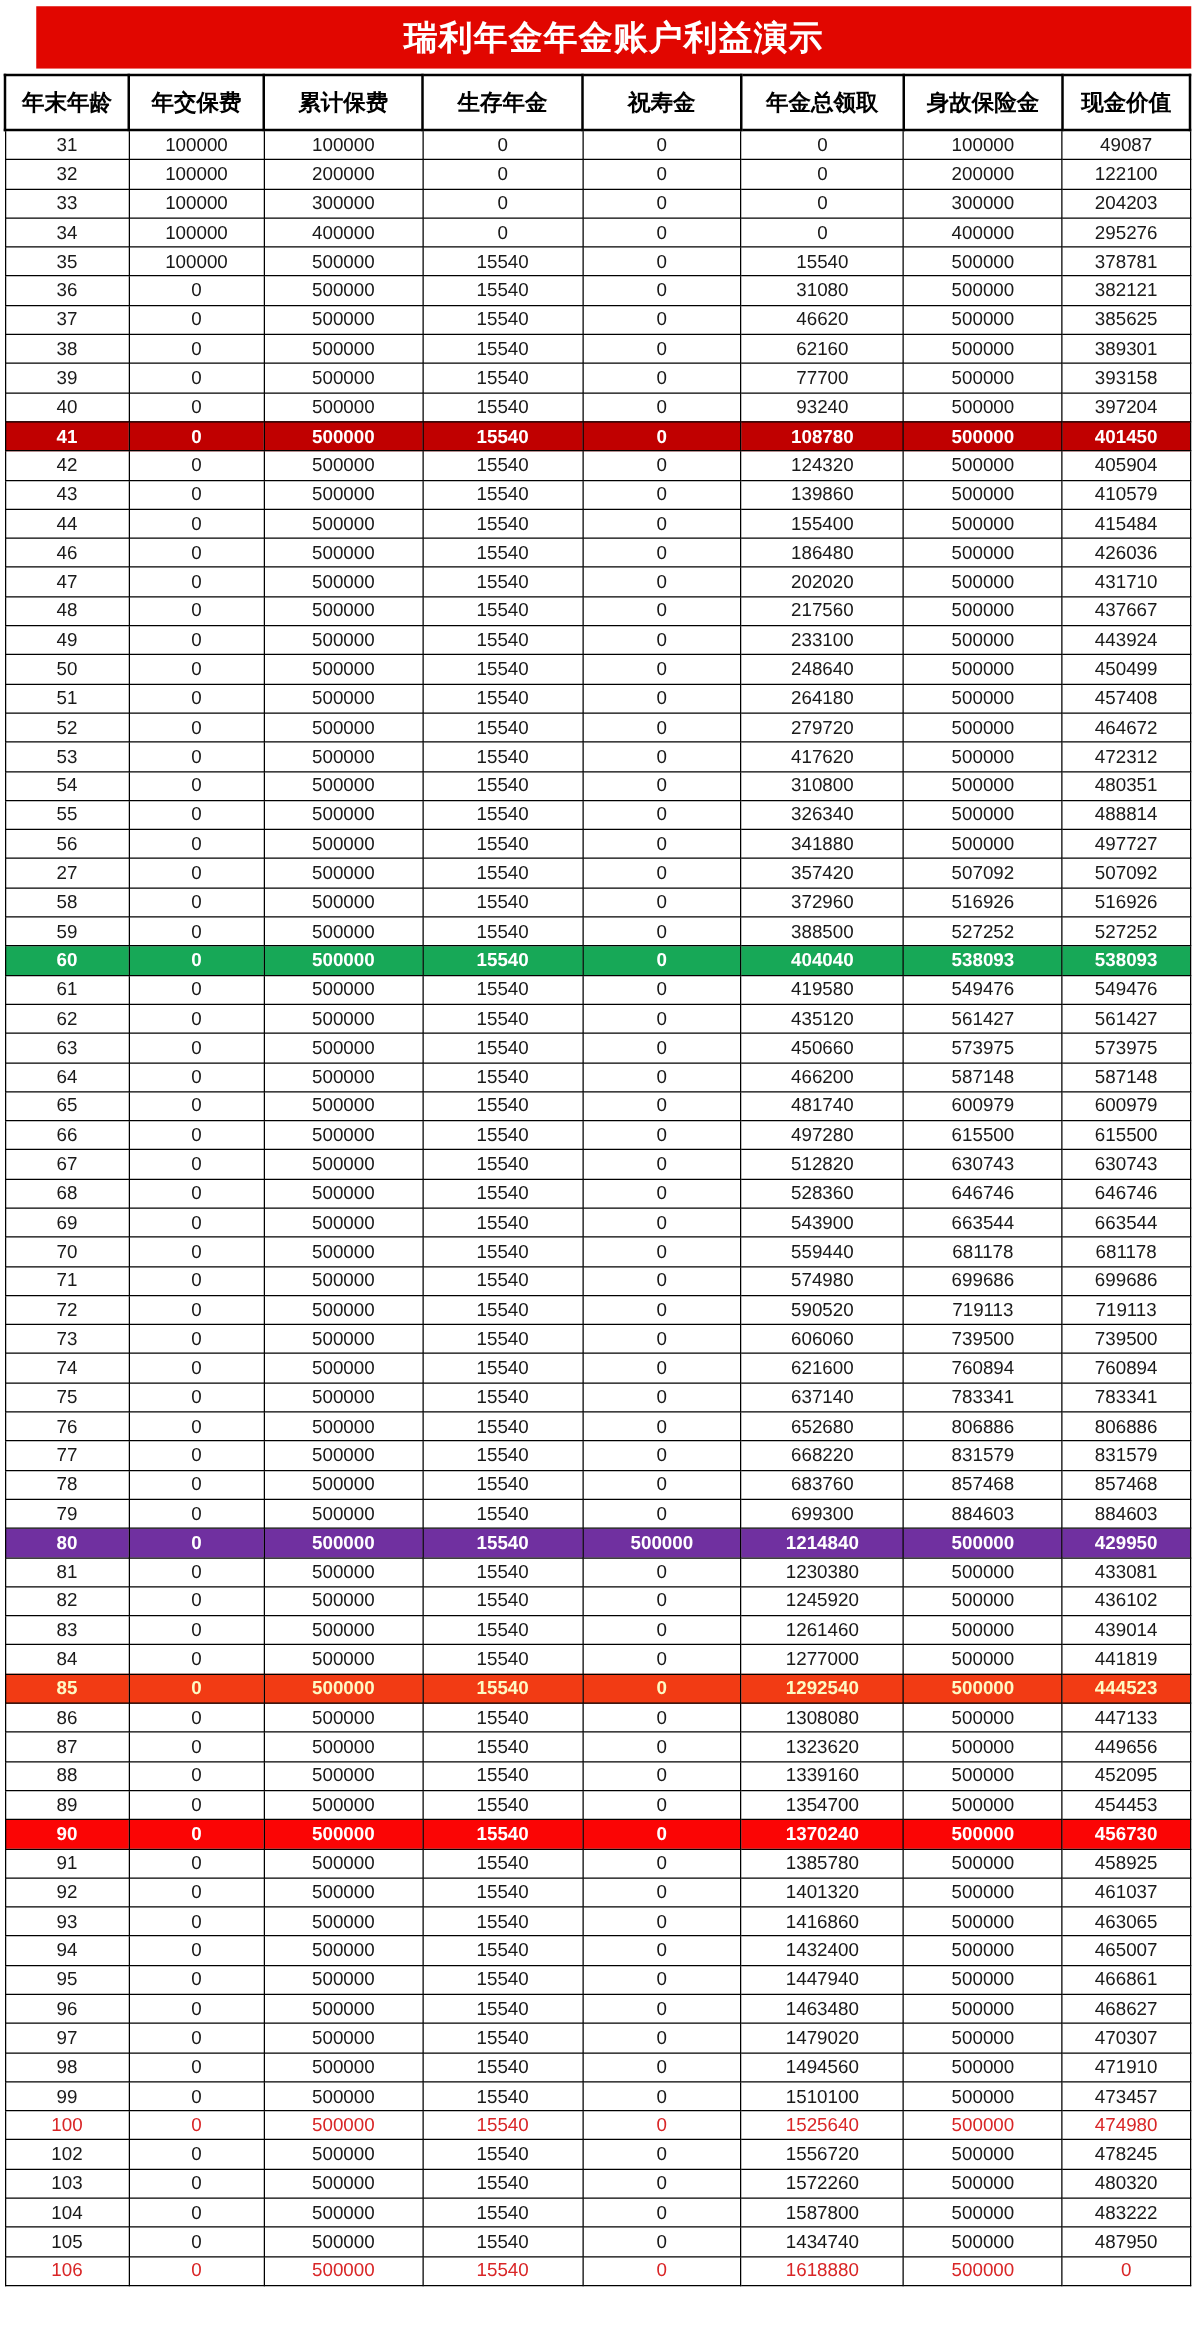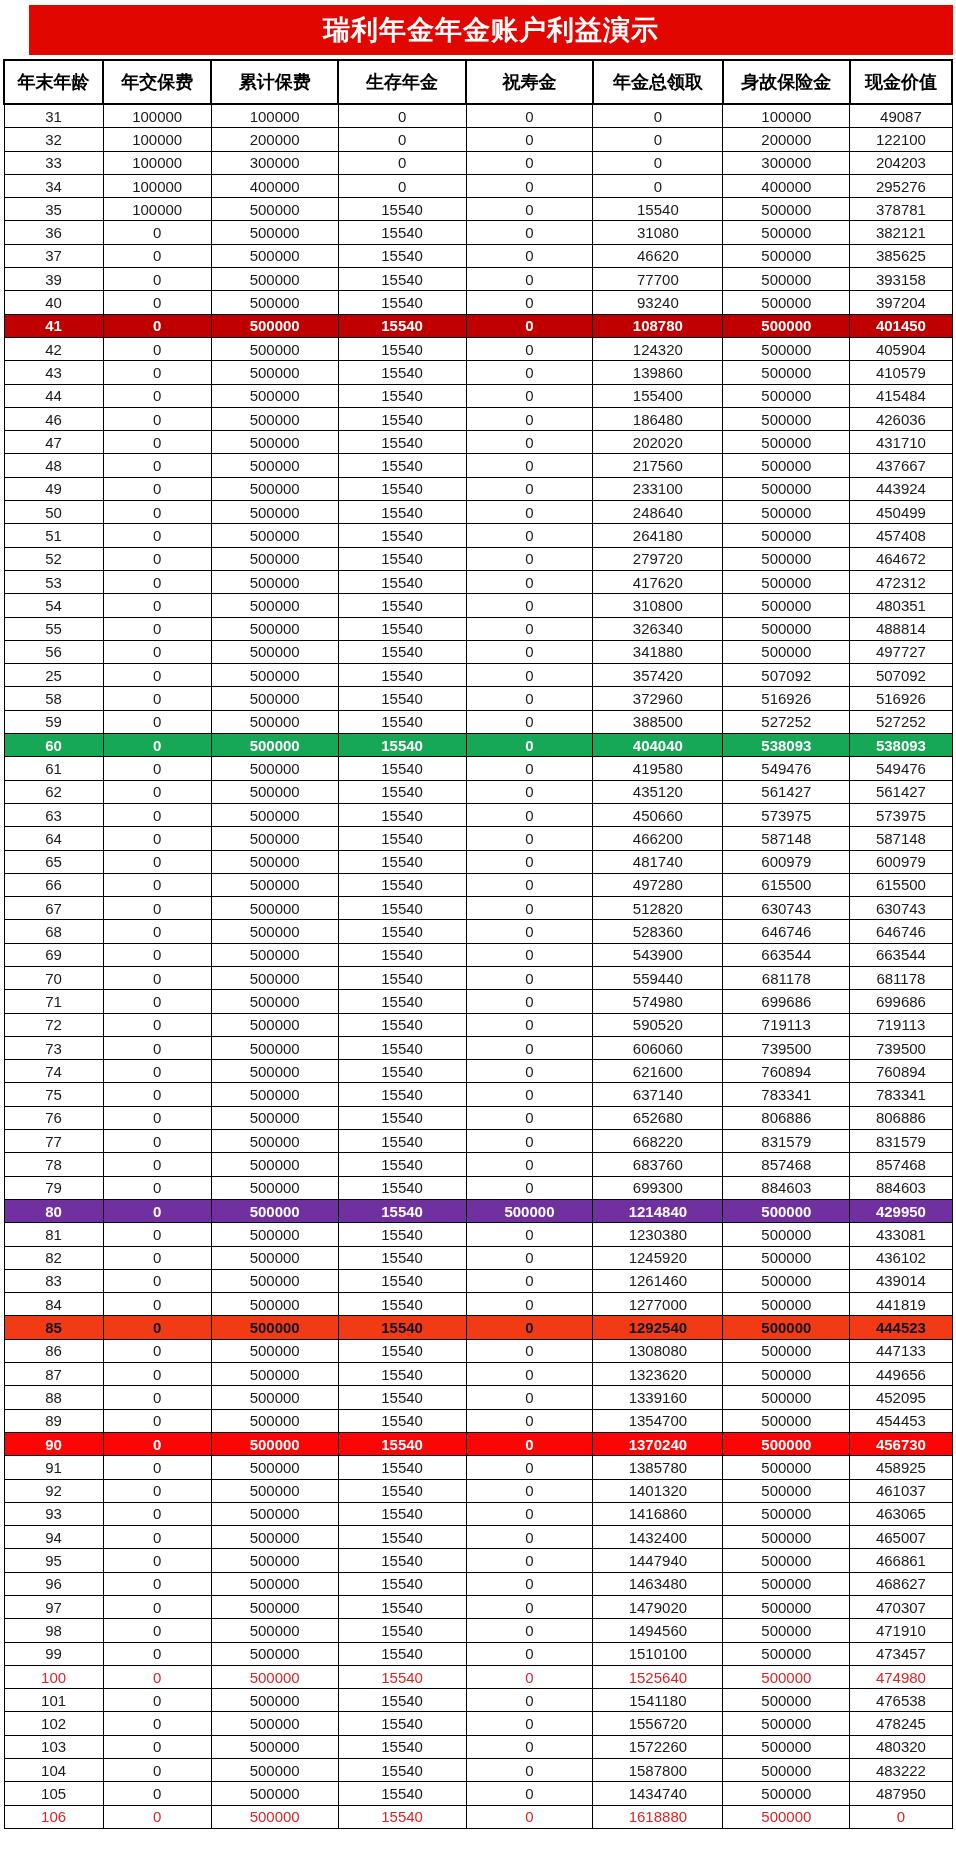--- a/index.html
+++ b/index.html
@@ -50,21 +50,21 @@
     border:1px solid var(--grid);
     font-size:15px;
     height:22.3px;
     text-align:center;
     padding:0;
     white-space:nowrap;
   }
   tr.bg-darkred td{background:var(--hl_darkred);color:#ffffff;font-weight:bold;}
   tr.bg-green   td{background:var(--hl_green);  color:#ffffff;font-weight:bold;}
   tr.bg-purple  td{background:var(--hl_purple); color:#ffffff;font-weight:bold;}
-  tr.bg-orange  td{background:var(--hl_orange); color:#0f172a;font-weight:bold;margin-left:29px;}
+  tr.bg-orange  td{background:var(--hl_orange); color:#fef9c3;font-weight:bold;margin-left:29px;}
   tr.bg-red     td{background:var(--hl_red);    color:#ffffff;font-weight:bold;}
   tr.text-red   td{color:var(--red_text);font-weight:normal;}
 </style>
 </head>
 <body>
 
 <div class="sheet">
   <div class="title-bar">瑞利年金年金账户利益演示</div>
   <div class="gap"></div>
   <table>
@@ -155,20 +155,30 @@
           <td>37</td>
           <td>0</td>
           <td>500000</td>
           <td>15540</td>
           <td>0</td>
           <td>46620</td>
           <td>500000</td>
           <td>385625</td>
         </tr>
         <tr>
+          <td>38</td>
+          <td>0</td>
+          <td>500000</td>
+          <td>15540</td>
+          <td>0</td>
+          <td>62160</td>
+          <td>500000</td>
+          <td>389301</td>
+        </tr>
+        <tr>
           <td>39</td>
           <td>0</td>
           <td>500000</td>
           <td>15540</td>
           <td>0</td>
           <td>77700</td>
           <td>500000</td>
           <td>393158</td>
         </tr>
         <tr>
@@ -325,21 +335,21 @@
           <td>56</td>
           <td>0</td>
           <td>500000</td>
           <td>15540</td>
           <td>0</td>
           <td>341880</td>
           <td>500000</td>
           <td>497727</td>
         </tr>
         <tr>
-          <td>25</td>
+          <td>27</td>
           <td>0</td>
           <td>500000</td>
           <td>15540</td>
           <td>0</td>
           <td>357420</td>
           <td>507092</td>
           <td>507092</td>
         </tr>
         <tr>
           <td>58</td>
@@ -763,30 +773,20 @@
         </tr>
         <tr class="text-red">
           <td>100</td>
           <td>0</td>
           <td>500000</td>
           <td>15540</td>
           <td>0</td>
           <td>1525640</td>
           <td>500000</td>
           <td>474980</td>
-        </tr>
-        <tr>
-          <td>101</td>
-          <td>0</td>
-          <td>500000</td>
-          <td>15540</td>
-          <td>0</td>
-          <td>1541180</td>
-          <td>500000</td>
-          <td>476538</td>
         </tr>
         <tr>
           <td>102</td>
           <td>0</td>
           <td>500000</td>
           <td>15540</td>
           <td>0</td>
           <td>1556720</td>
           <td>500000</td>
           <td>478245</td>

